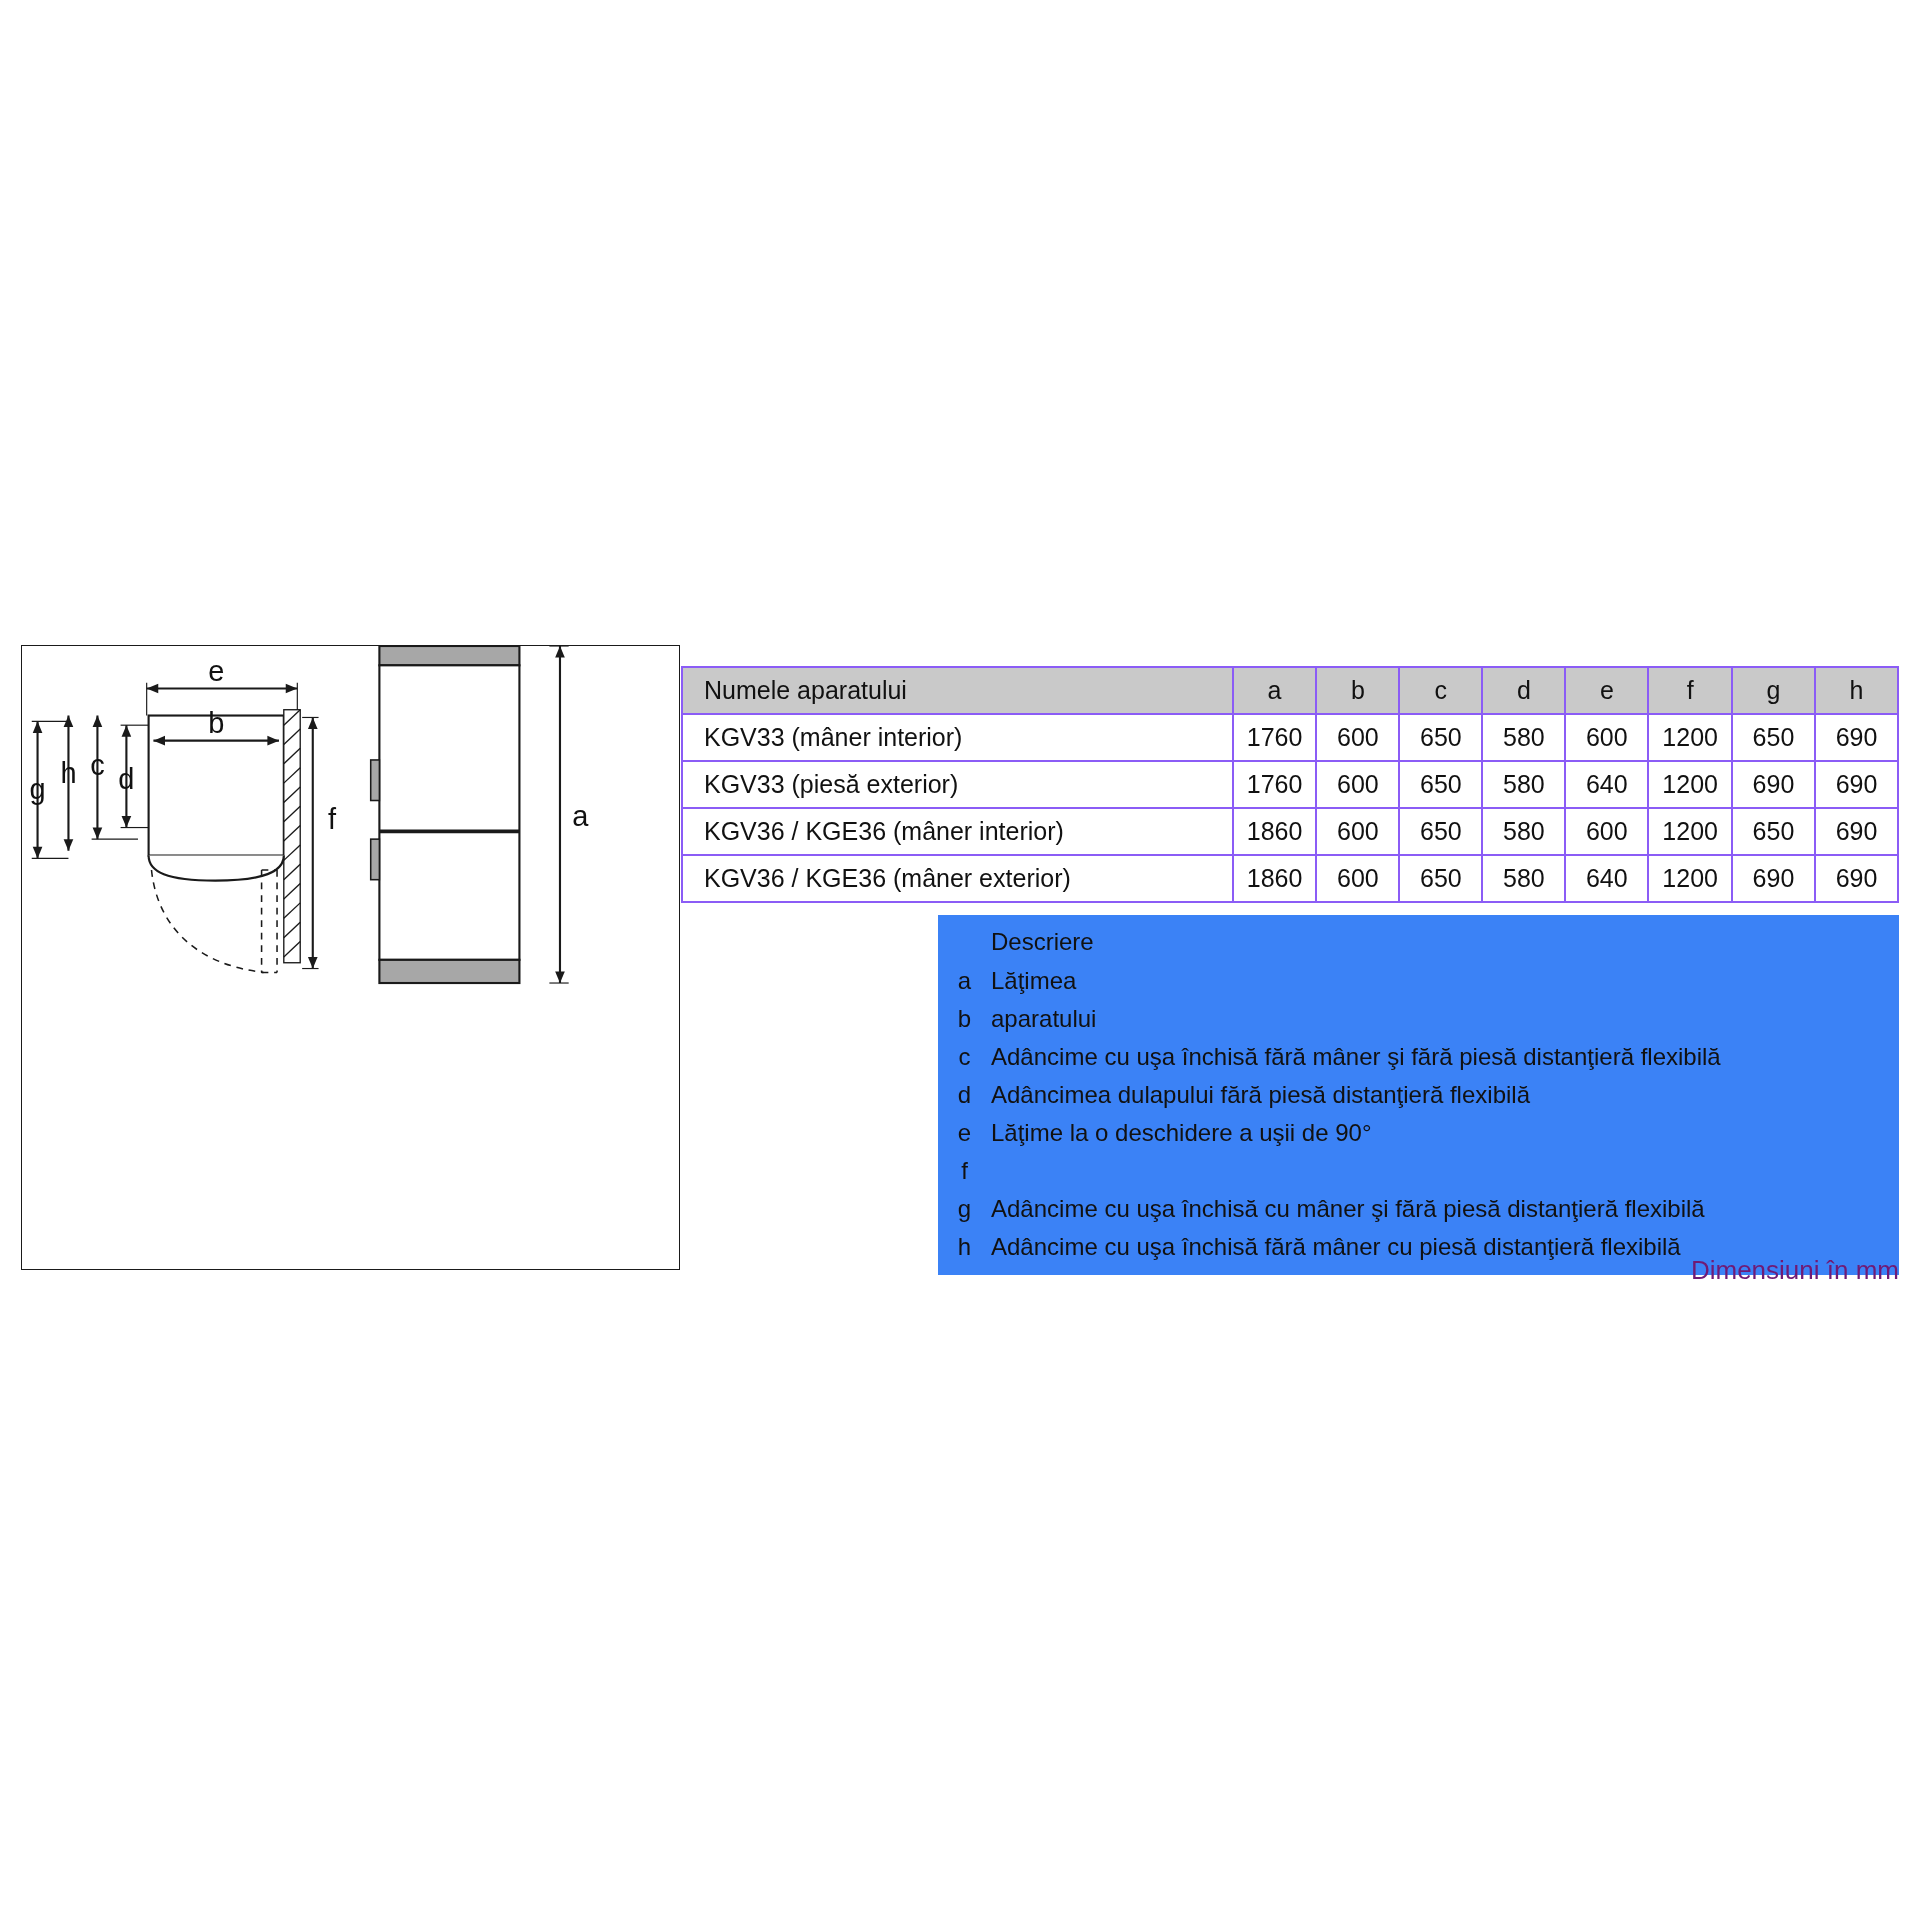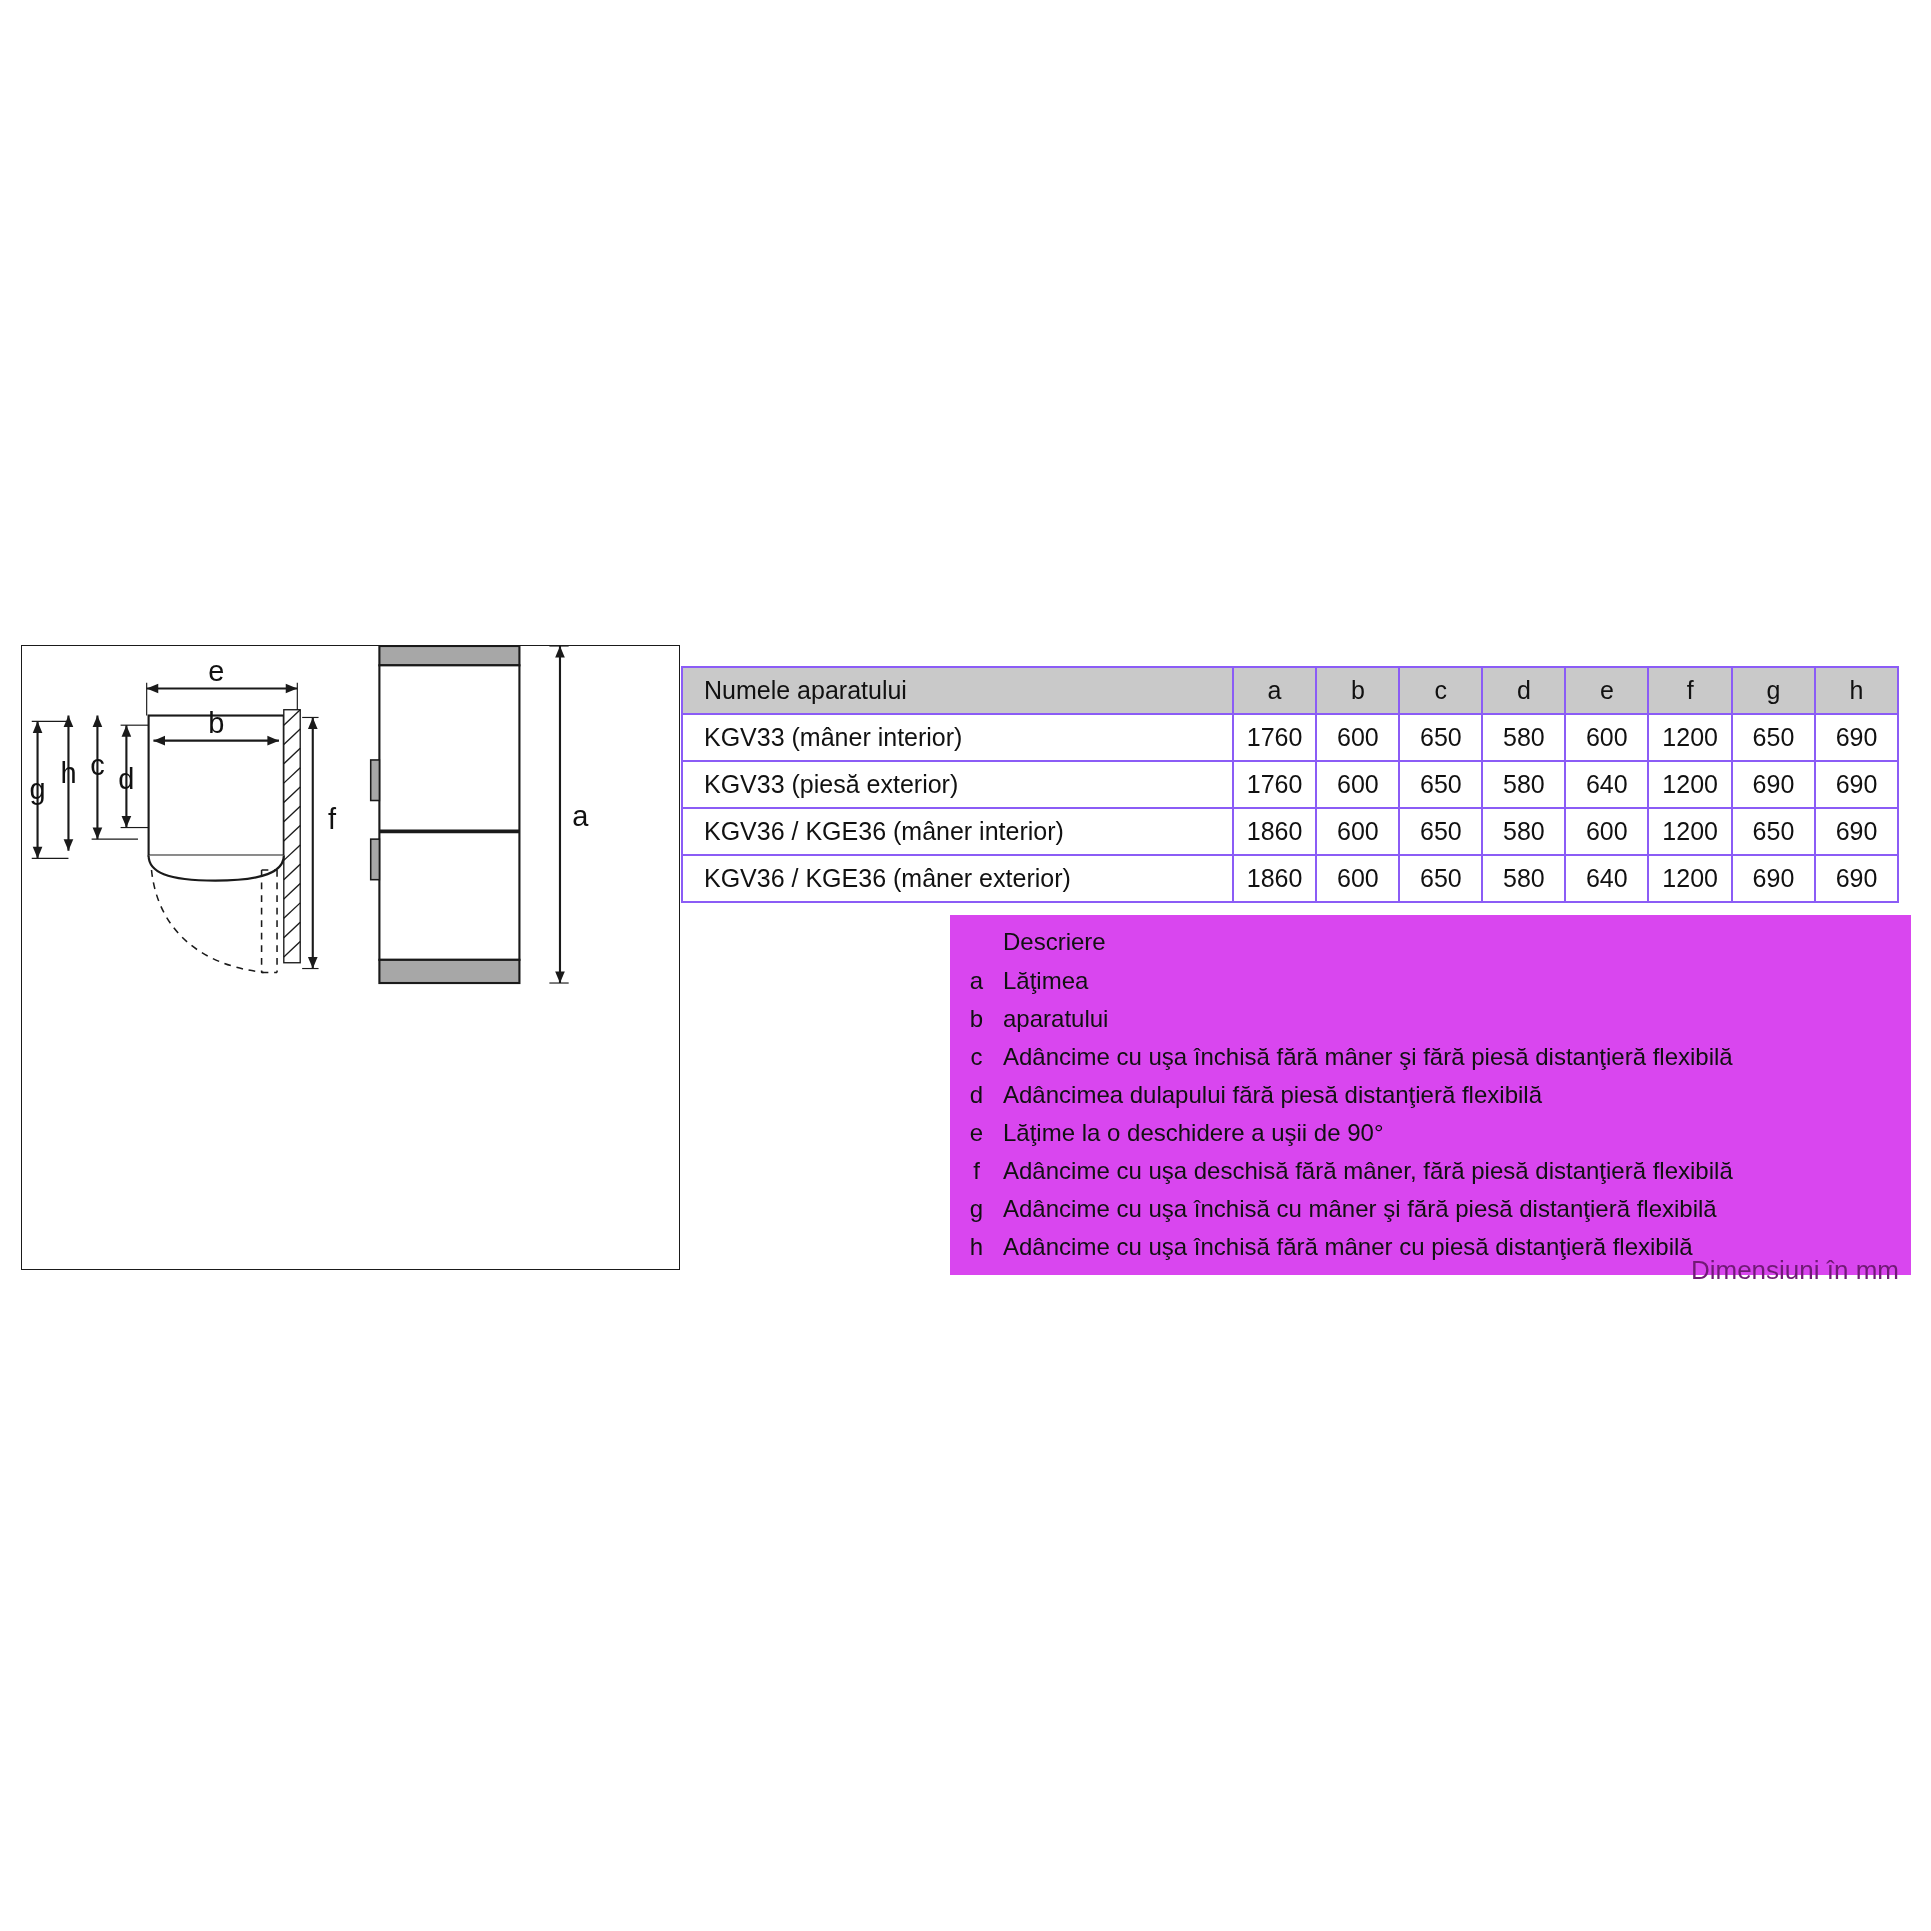--- a/index.html
+++ b/index.html
@@ -37,24 +37,23 @@
     padding-left:21px;
     width:536px;
     white-space:nowrap;
   }
   #dimtable thead .namecell{background:#c9c9c9;}
   #dimtable .numcell{width:83px;}
 
   
   #desc{
     position:absolute;left:938px;top:915px;width:961px;
-    background:#d946ef;
+    background:#3b82f6;
     font-size:24px;
     line-height:1.0;
-    margin-left:12px;
   }
   #desc .row{display:flex;align-items:center;height:38px;}
   #desc .key{width:53px;text-align:center;flex:0 0 53px;color:#111;}
   #desc .val{flex:1 1 auto;color:#111;}
   #desc .hdr{height:39px;}
   #desc .hdr .val{font-weight:400;}
   #desc .pad-top{height:7.7px;}
   #desc .pad-bot{height:9.7px;}
 
   #units{
@@ -248,21 +247,20 @@
     <div class="row">
       <div class="key">d</div>
       <div class="val">Adâncimea dulapului fără piesă distanţieră flexibilă</div>
     </div>
     <div class="row">
       <div class="key">e</div>
       <div class="val">Lăţime la o deschidere a uşii de 90°</div>
     </div>
     <div class="row">
       <div class="key">f</div>
-      <div class="val">Adâncime cu uşa deschisă fără mâner, fără piesă distanţieră flexibilă</div>
     </div>
     <div class="row">
       <div class="key">g</div>
       <div class="val">Adâncime cu uşa închisă cu mâner şi fără piesă distanţieră flexibilă</div>
     </div>
     <div class="row">
       <div class="key">h</div>
       <div class="val">Adâncime cu uşa închisă fără mâner cu piesă distanţieră flexibilă</div>
     </div>
     <div class="pad-bot"></div>

